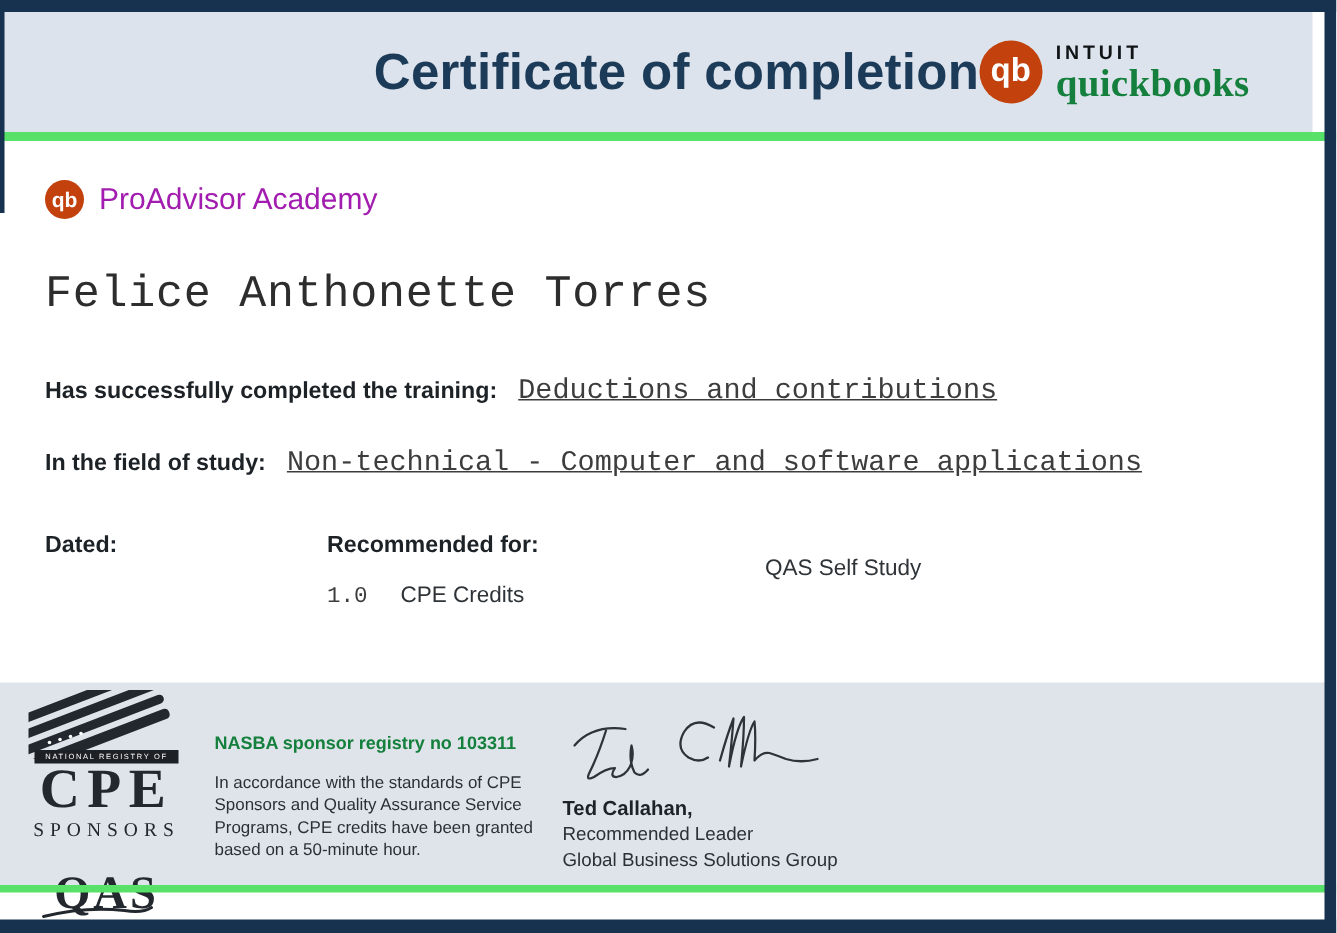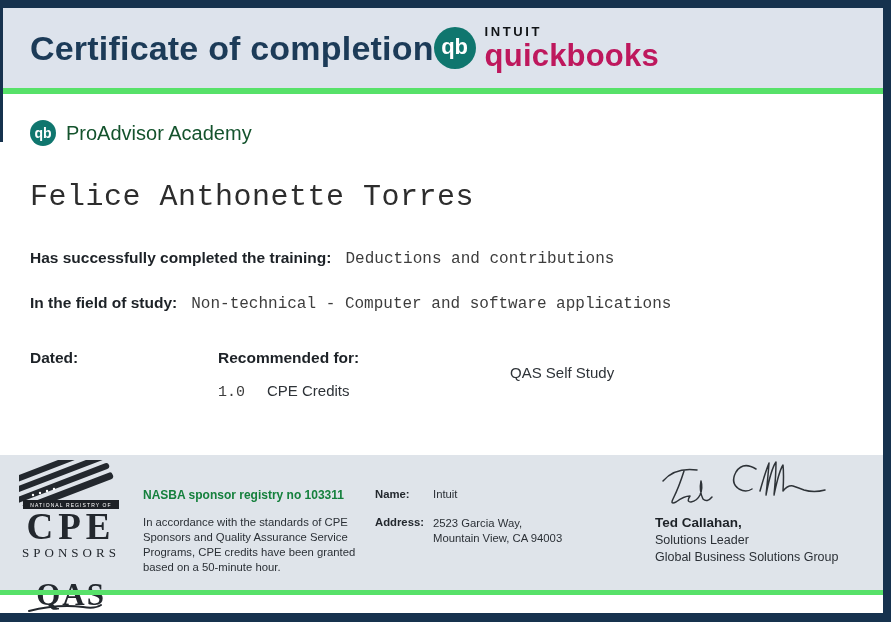--- a/index.html
+++ b/index.html
@@ -8,50 +8,50 @@
 
   .page { position:relative; width:891px; height:622px; background:#fff; overflow:hidden; }
 
   
   .top-bar    { position:absolute; top:0; left:0; right:0; height:8px; background:#16324e; z-index:5; }
   .right-border{ position:absolute; top:0; right:0; bottom:0; width:8px; background:#16324e; z-index:6; }
   .left-edge  { position:absolute; top:0; left:0; width:3px; height:142px; background:#16324e; z-index:6; }
   .bottom-bar { position:absolute; bottom:0; left:0; right:0; height:9px; background:#16324e; z-index:5; }
 
   
-  .header { position:absolute; top:8px; left:0; right:1px; height:80px; background:#dde3ec;
-            display:flex; align-items:center; justify-content:flex-start; padding:0 42px 0 30px; }
+  .header { position:absolute; top:8px; left:0; right:16px; height:80px; background:#dde3ec;
+            display:flex; align-items:center; justify-content:flex-end; padding:0 42px 0 30px; }
   .title  { font-size:34px; font-weight:800; color:#1c3b58; letter-spacing:.2px; }
 
   .qb-lockup { display:flex; align-items:center; gap:9px; }
-  .qb-circle { border-radius:50%; background:#0f766e; color:#fff; display:flex; align-items:center;
+  .qb-circle { border-radius:50%; background:#c2410c; color:#fff; display:flex; align-items:center;
                justify-content:center; font-weight:700; }
   .qb-circle.big   { width:42px; height:42px; font-size:22px; padding-bottom:2px; }
   .qb-circle.small { width:26px; height:26px; font-size:14px; padding-bottom:1px; }
   .qb-words { display:flex; flex-direction:column; line-height:1; }
   .intuit-word { font-size:13px; font-weight:800; letter-spacing:2.6px; color:#111417; }
-  .quickbooks-word { font-size:31px; font-weight:700; color:#be185d; letter-spacing:.2px; margin-top:2px; }
+  .quickbooks-word { font-size:26px; font-weight:700; color:#15803d; letter-spacing:.2px; margin-top:2px;font-family:Liberation Serif, serif; }
 
   .green-line  { position:absolute; top:88px; left:0; right:0; height:6px; background:#57e169; }
   .green-line2 { position:absolute; top:590px; left:0; right:0; height:5px; background:#57e169; }
 
   
   .cert-body { position:absolute; top:94px; left:0; right:8px; height:361px; background:#fff; padding-left:30px; }
 
   .academy-row { display:flex; align-items:center; gap:10px; padding-top:26px; }
-  .academy-label { font-size:20px; color:#14532d; }
+  .academy-label { font-size:20px; color:#a21caf; }
 
   .recipient { margin-top:34px; font-family:"Liberation Mono","DejaVu Sans Mono",monospace;
                font-size:30px; font-weight:400; color:#2d2d2d; letter-spacing:.5px; }
 
   .kv-row { display:flex; align-items:baseline; gap:14px; }
   .kv-row.first  { margin-top:35px; }
   .kv-row.second { margin-top:26px; }
   .kv-label { font-size:15.5px; font-weight:700; color:#1d2227; }
-  .kv-value { font-family:"Liberation Mono","DejaVu Sans Mono",monospace; font-size:16px; color:#3d3d3d; }
+  .kv-value { font-family:"Liberation Mono","DejaVu Sans Mono",monospace; font-size:19px; color:#3d3d3d;text-decoration:underline; }
 
   .meta-row { display:flex; margin-top:36px; }
   .meta-col1 { width:188px; } .meta-col2 { width:292px; } .meta-col3 { width:auto; }
   .meta-label { font-size:15.5px; font-weight:700; color:#1d2227; }
   .meta-value { margin-top:15px; font-size:15px; color:#2e3338; display:flex; gap:22px; align-items:baseline; }
   .mono { font-family:"Liberation Mono","DejaVu Sans Mono",monospace; color:#3d3d3d; }
 
   
   .footer { position:absolute; top:455px; left:0; right:0; height:135px; background:#dfe4ea;
             display:flex; padding-left:15px; }
@@ -71,21 +71,21 @@
 
   .nasba-block { width:232px; padding-top:33px; }
   .nasba-bold { font-size:12px; font-weight:700; color:#15803d; }
   .nasba-note { margin-top:13px; font-size:11.3px; line-height:1.33; color:#2b3036; width:218px; }
 
   .org-block { width:280px; padding-top:33px; }
   .org-grid { display:grid; grid-template-columns:58px 1fr; row-gap:16px; font-size:11.3px; color:#2b3036; }
   .org-label { font-weight:700; color:#23282e; }
   .addr-line { line-height:1.35; }
 
-  .sig-block { width:226px; padding-top:0; }
+  .sig-block { width:226px; padding-top:16px; }
   .sig-svg { display:block; margin-left:2px; }
   .sig-name  { font-size:13.5px; font-weight:700; color:#1d2227; margin-top:4px; }
   .sig-title { font-size:12.5px; color:#2b3036; margin-top:3px; }
   .sig-group { font-size:12.5px; color:#2b3036; margin-top:3px; }
 </style>
 </head>
 <body>
 
 <div class="page">
 
@@ -176,43 +176,32 @@
         </div>
         <div class="qas-sub">QUALITY ASSURANCE SERVICE</div>
       </div>
     </div>
 
     <div class="nasba-block">
       <div class="nasba-bold">NASBA sponsor registry no 103311</div>
       <div class="nasba-note">In accordance with the standards of CPE Sponsors and Quality Assurance Service Programs, CPE credits have been granted based on a 50-minute hour.</div>
     </div>
 
-    <div class="org-block">
-      <div class="org-grid">
-        <div class="org-label">Name:</div>
-        <div>Intuit</div>
-        <div class="org-label">Address:</div>
-        <div>
-          <div class="addr-line">2523 Garcia Way,</div>
-          <div class="addr-line">Mountain View, CA 94003</div>
-        </div>
-      </div>
-    </div>
 
     <div class="sig-block">
       <svg class="sig-svg" width="175" height="56" viewBox="0 0 175 56">
         <g fill="none" stroke="#2e3338" stroke-width="1.5" stroke-linecap="round" stroke-linejoin="round">
           <path d="M6 26 Q18 12 40 15"></path>
           <path d="M27 16 Q22 32 16 44 Q13 50 19 47 Q27 41 33 41 Q29 47 34 47 Q40 46 43 40 Q46 33 44 26 Q42 36 46 44 Q50 48 55 42"></path>
           <path d="M99 14 Q86 6 79 17 Q73 28 82 34 Q89 38 95 34"></path>
           <path d="M103 36 Q108 18 112 8 Q111 22 109 40 Q114 14 119 7 Q119 20 117 40 Q122 16 126 10 Q127 20 126 36 Q131 30 136 31 Q142 33 147 35 Q157 38 168 35"></path>
         </g>
       </svg>
       <div class="sig-name">Ted Callahan,</div>
-      <div class="sig-title">Solutions Leader</div>
+      <div class="sig-title">Recommended Leader</div>
       <div class="sig-group">Global Business Solutions Group</div>
     </div>
 
   </div>
 
   <div class="green-line2"></div>
   <div class="left-edge"></div>
   <div class="right-border"></div>
   <div class="bottom-bar"></div>
 

